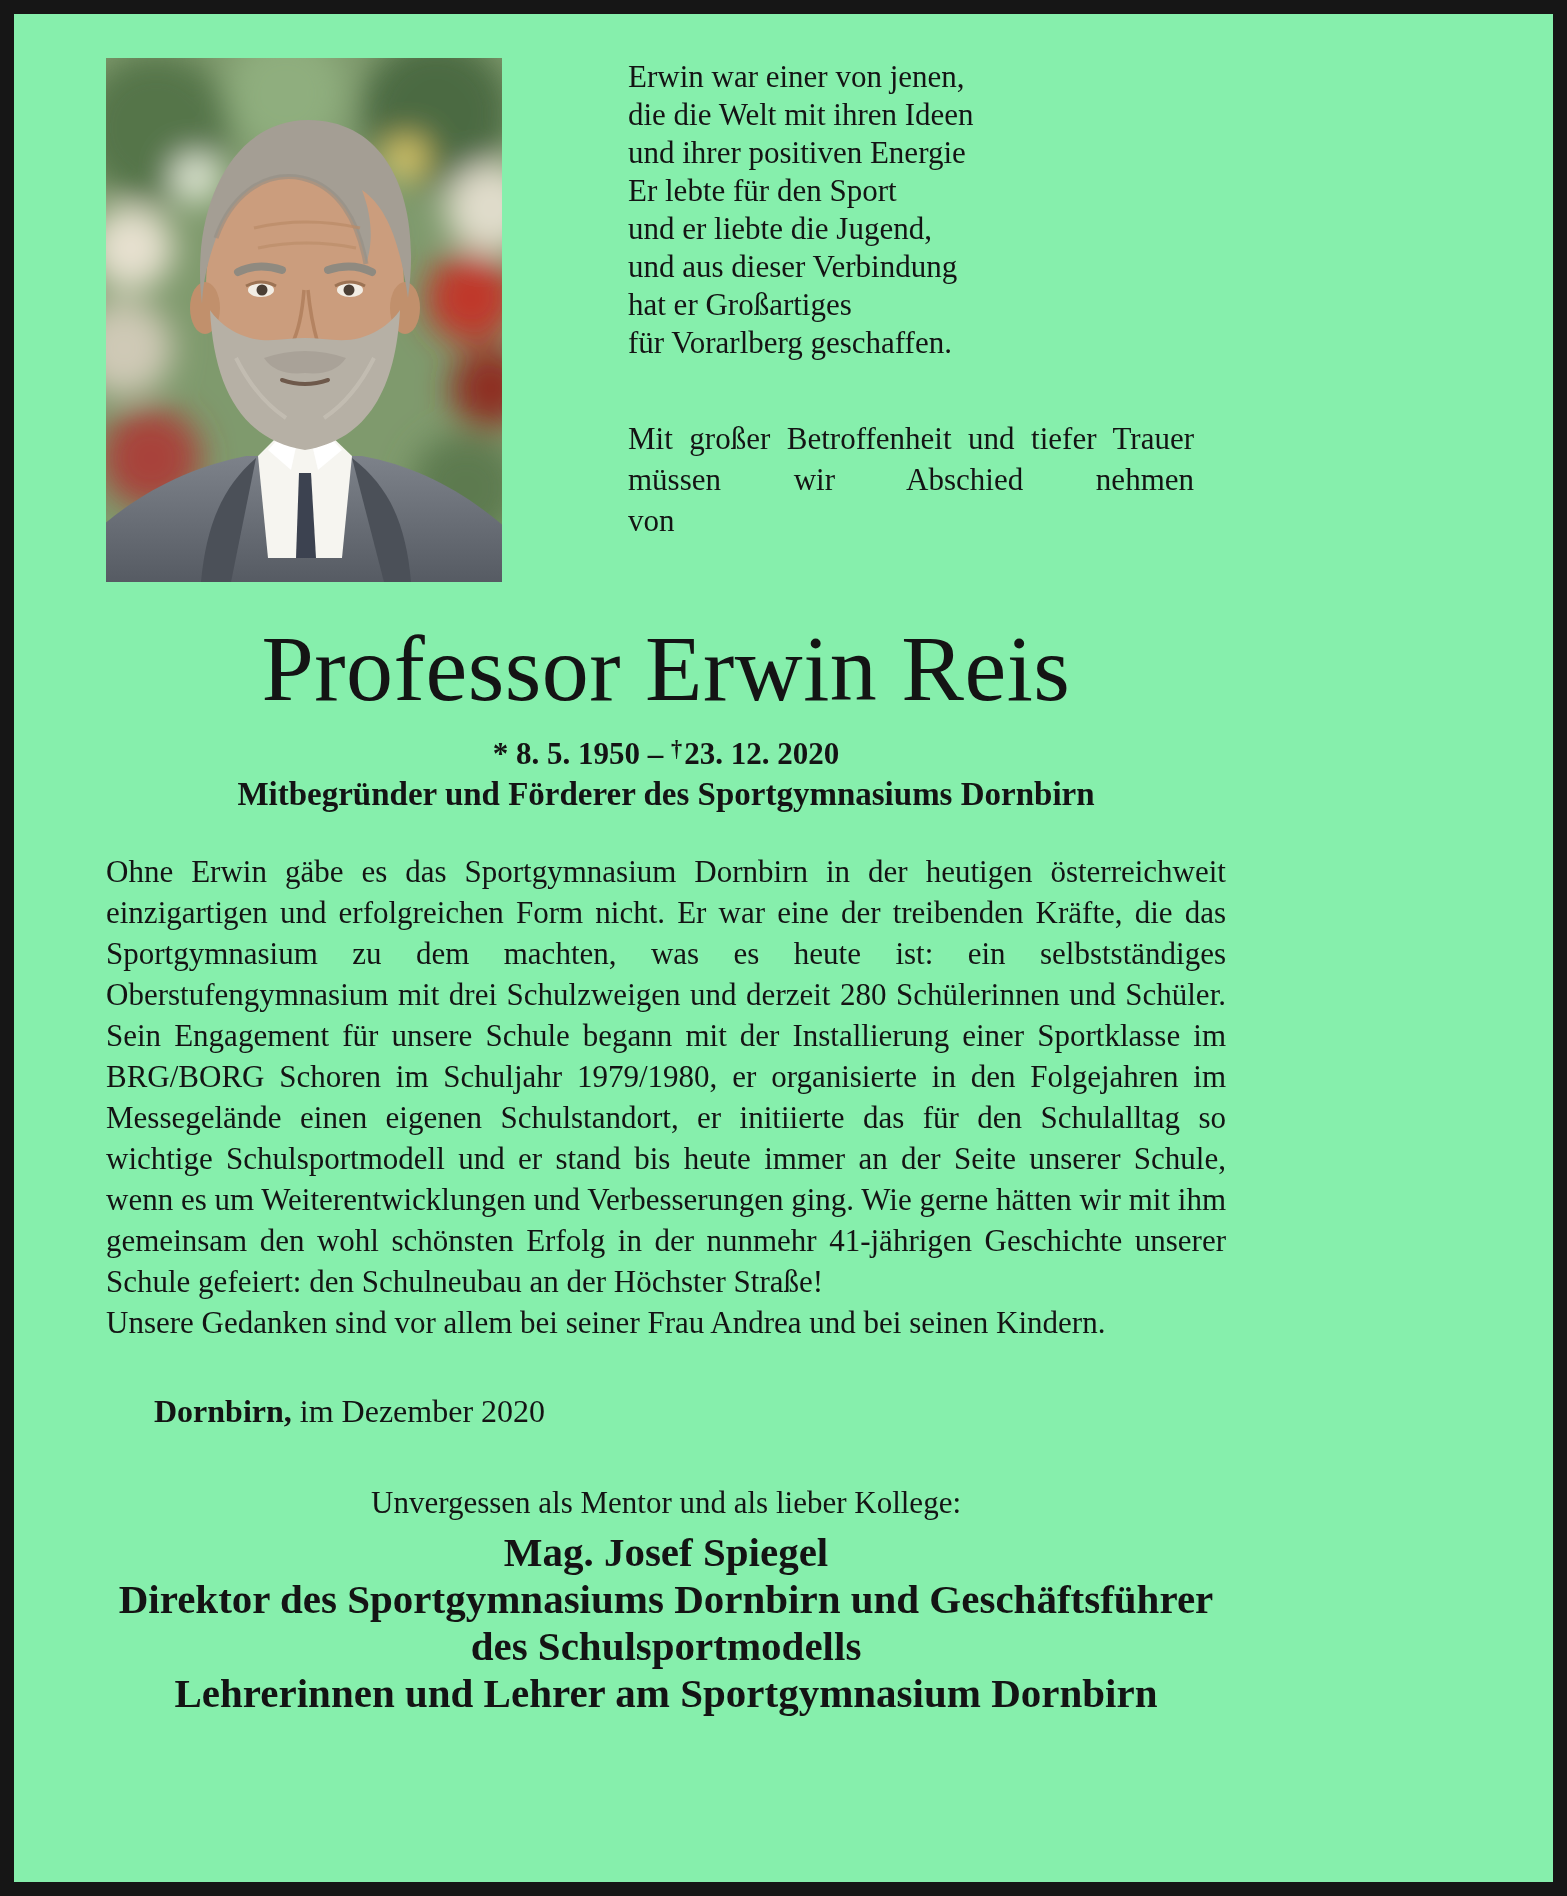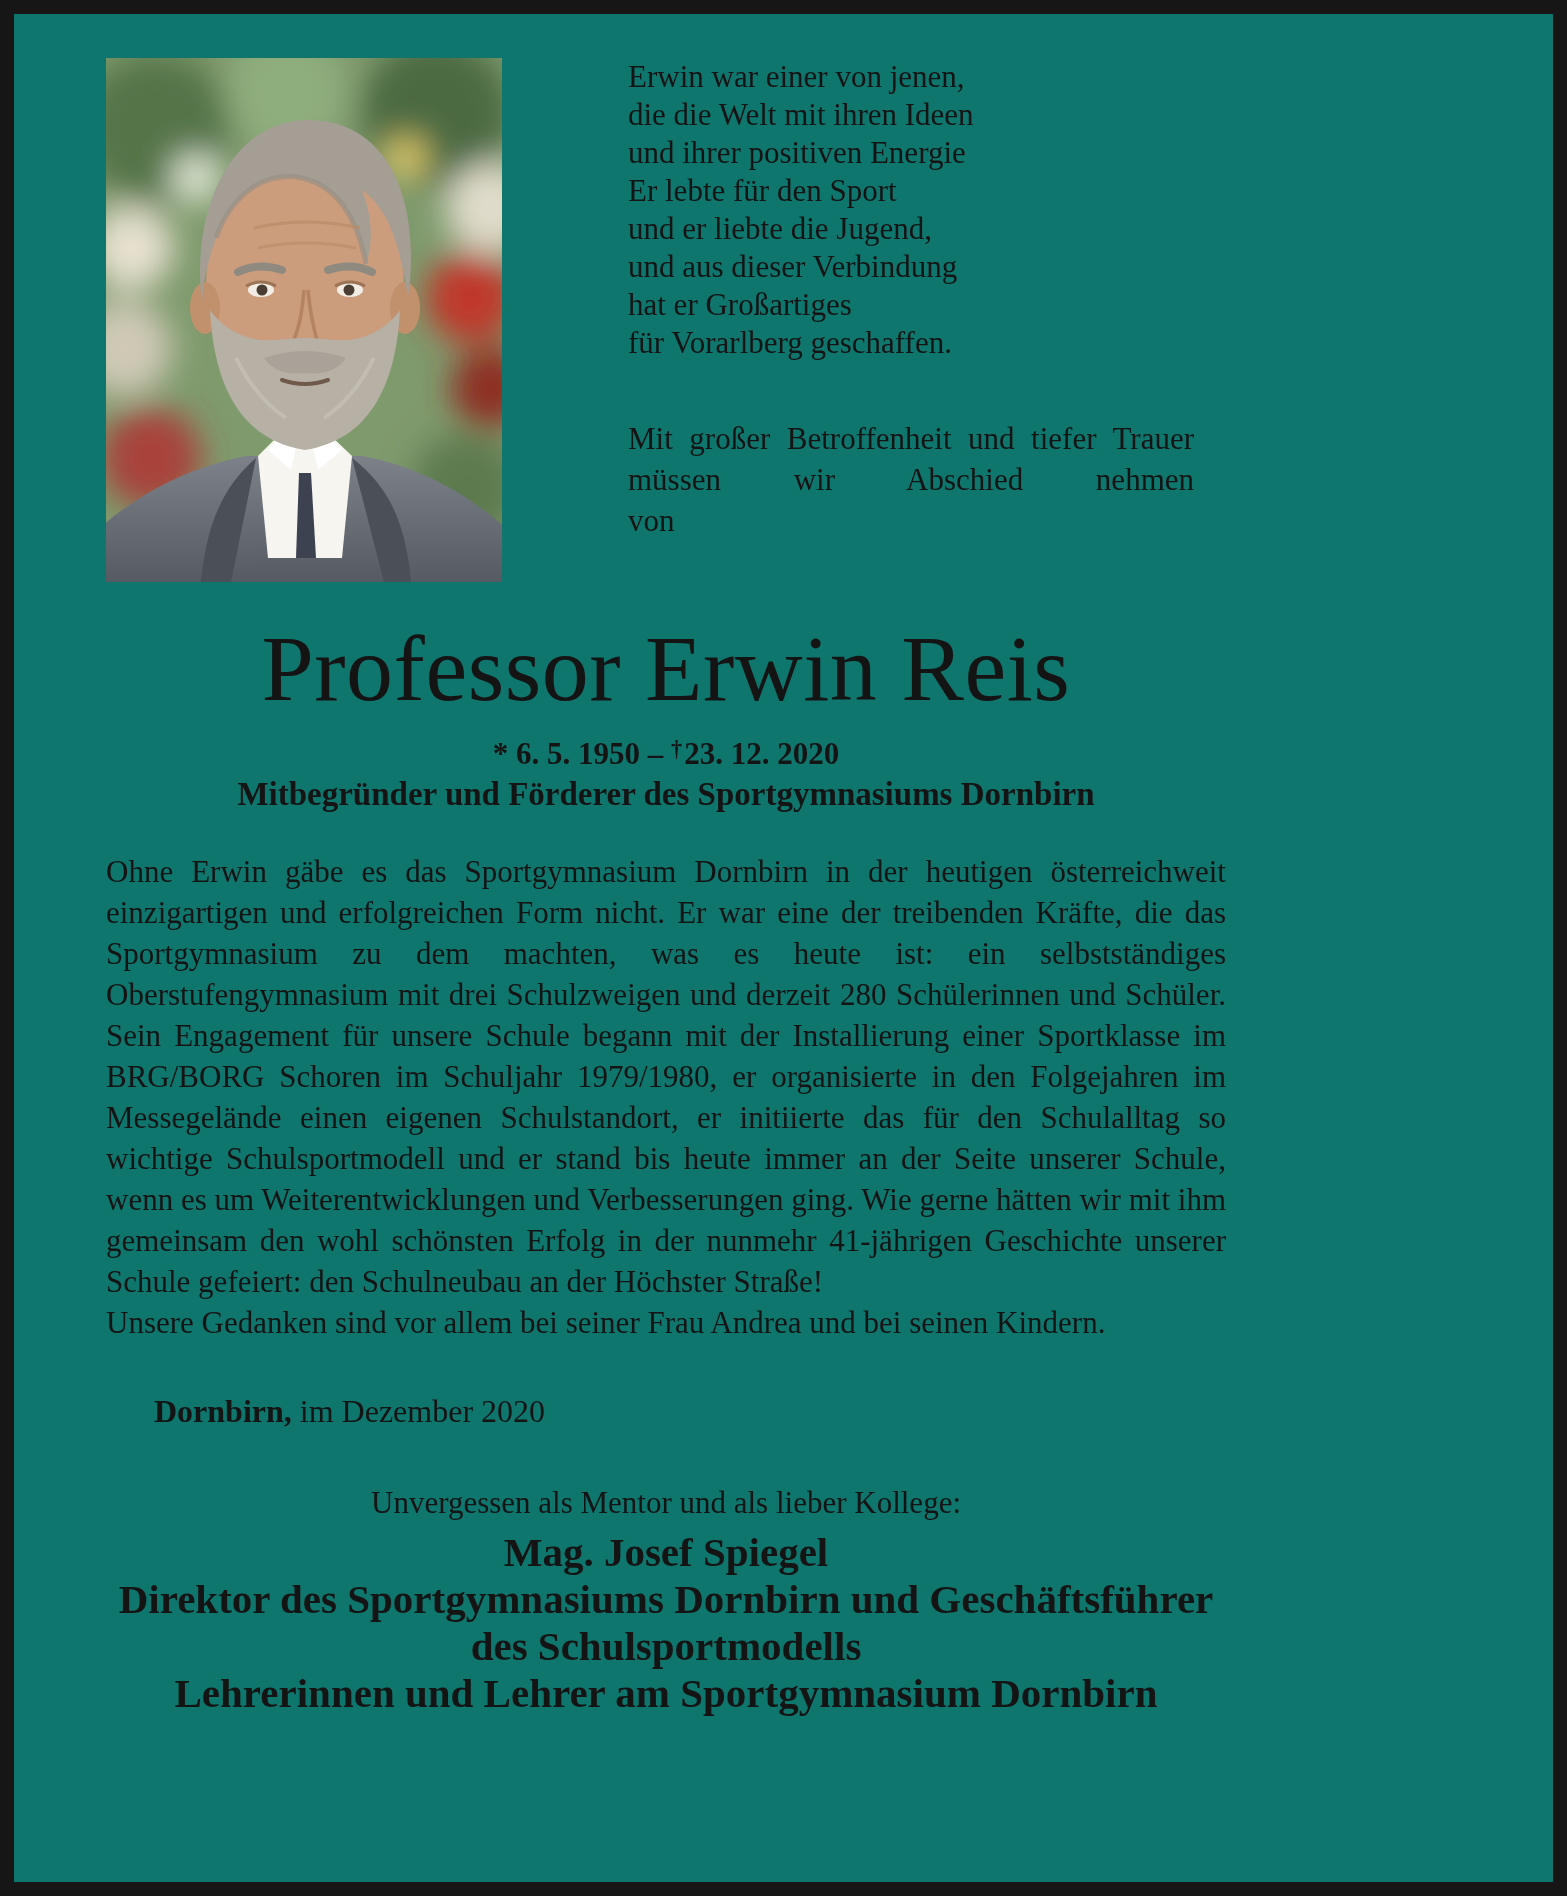--- a/index.html
+++ b/index.html
@@ -7,21 +7,21 @@
     margin: 0;
     padding: 0;
     background: #ffffff;
   }
   .page {
     position: relative;
     width: 1567px;
     height: 1896px;
     box-sizing: border-box;
     border: 14px solid #161616;
-    background: #0f766e;
+    background: #86efac;
     color: #141414;
     font-family: "Liberation Serif", "DejaVu Serif", serif;
     padding: 44px 0 0 92px;
     overflow: hidden;
   }
   .content { width: 1120px; }
 
   
   .top-section { display: flex; align-items: flex-start; }
   .photo-frame {
@@ -167,21 +167,21 @@
         <div class="intro-block">
           <div class="intro-main">Mit großer Betroffenheit und tiefer Trauer müssen wir Abschied nehmen</div>
           <div class="intro-tail">von</div>
         </div>
       </div>
     </div>
 
     <div class="name-line">Professor Erwin Reis</div>
 
     <div class="dates-line">
-      <span>* 6. 5. 1950 –</span>
+      <span>* 8. 5. 1950 –</span>
       <sup class="cross">†</sup><span>23. 12. 2020</span>
     </div>
 
     <div class="role-line">Mitbegründer und Förderer des Sportgymnasiums Dornbirn</div>
 
     <div class="body-block">
       <p>Ohne Erwin gäbe es das Sportgymnasium Dornbirn in der heutigen österreichweit einzigartigen und erfolgreichen Form nicht. Er war eine der treibenden Kräfte, die das Sportgymnasium zu dem machten, was es heute ist: ein selbstständiges Oberstufengymnasium mit drei Schulzweigen und derzeit 280 Schülerinnen und Schüler. Sein Engagement für unsere Schule begann mit der Installierung einer Sportklasse im BRG/BORG Schoren im Schuljahr 1979/1980, er organisierte in den Folgejahren im Messegelände einen eigenen Schulstandort, er initiierte das für den Schulalltag so wichtige Schulsportmodell und er stand bis heute immer an der Seite unserer Schule, wenn es um Weiterentwicklungen und Verbesserungen ging. Wie gerne hätten wir mit ihm gemeinsam den wohl schönsten Erfolg in der nunmehr 41-jährigen Geschichte unserer Schule gefeiert: den Schulneubau an der Höchster Straße!</p>
       <p>Unsere Gedanken sind vor allem bei seiner Frau Andrea und bei seinen Kindern.</p>
     </div>
 

